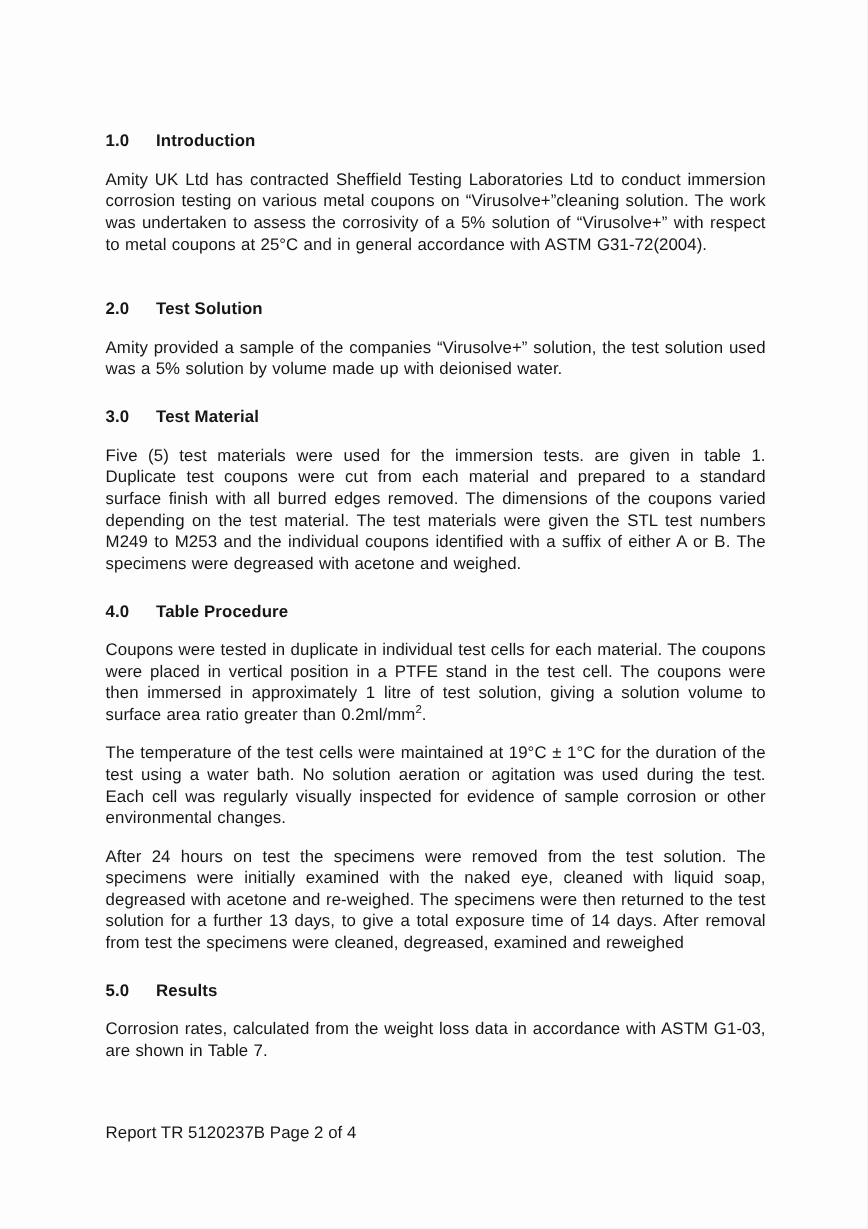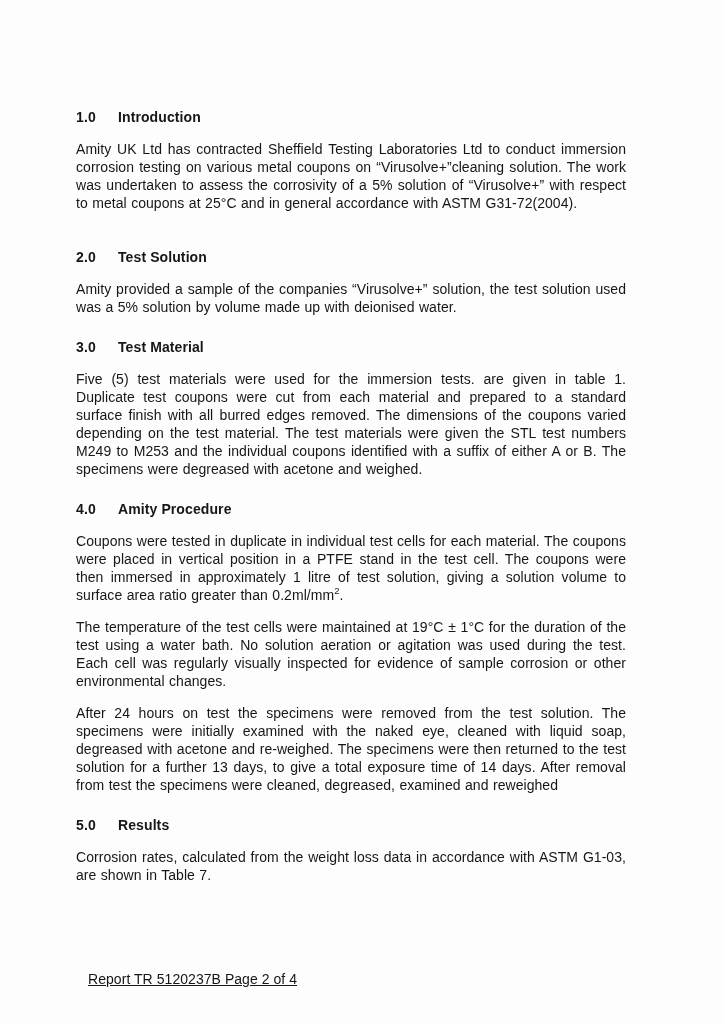--- a/index.html
+++ b/index.html
@@ -12,21 +12,21 @@
     width: 723px;
     height: 1024px;
     background: #fdfdfd;
     font-family: "Liberation Sans", sans-serif;
     color: #161616;
     overflow: hidden;
     margin: 0 auto;
   }
   .content {
     position: absolute;
-    left: 76px;
+    left: 88px;
     top: 108px;
     width: 550px;
   }
   .sec-heading {
     font-size: 14px;
     font-weight: bold;
     line-height: 18px;
     margin: 22px 0 14px 0;
     letter-spacing: 0.1px;
   }
@@ -49,25 +49,24 @@
     word-spacing: 0.5px;
   }
   .body-par sup {
     font-size: 9.5px;
     line-height: 0;
     vertical-align: super;
   }
   .footer {
     position: absolute;
     left: 88px;
-    top: 970px;
+    top: 934px;
     font-size: 14px;
     line-height: 18px;
     letter-spacing: 0.05px;
-    text-decoration: underline;
   }
 </style>
 </head>
 <body>
 
 <div class="page">
   <div class="content">
 
     <section>
       <h2 class="sec-heading">
@@ -85,21 +84,21 @@
 
     <section>
       <h2 class="sec-heading">
         <span class="sec-num">3.0</span><span class="sec-title">Test Material</span>
       </h2>
       <p class="body-par">Five (5) test materials were used for the immersion tests. are given in table 1. Duplicate test coupons were cut from each material and prepared to a standard surface finish with all burred edges removed.  The dimensions of the coupons varied depending on the test material. The test materials were given the STL test numbers M249 to M253 and the individual coupons identified with a suffix of either A or B. The specimens were degreased with acetone and weighed.</p>
     </section>
 
     <section>
       <h2 class="sec-heading">
-        <span class="sec-num">4.0</span><span class="sec-title">Amity Procedure</span>
+        <span class="sec-num">4.0</span><span class="sec-title">Table Procedure</span>
       </h2>
       <p class="body-par"><span>Coupons were tested in duplicate in individual test cells for each material. The coupons were placed in vertical position in a PTFE stand in the test cell. The coupons were then immersed in approximately 1 litre of test solution, giving a solution volume to surface area ratio greater than 0.2ml/mm</span><sup>2</sup><span>.</span></p>
       <p class="body-par">The temperature of the test cells were maintained at 19°C ± 1°C for the duration of the test using a water bath.  No solution aeration or agitation was used during the test. Each cell was regularly visually inspected for evidence of sample corrosion or other environmental changes.</p>
       <p class="body-par">After 24 hours on test the specimens were removed from the test solution. The specimens were initially examined with the naked eye, cleaned with liquid soap, degreased with acetone and re-weighed. The specimens were then returned to the test solution for a further 13 days, to give a total exposure time of 14 days. After removal from test the specimens were cleaned, degreased, examined and reweighed</p>
     </section>
 
     <section>
       <h2 class="sec-heading">
         <span class="sec-num">5.0</span><span class="sec-title">Results</span>
       </h2>

